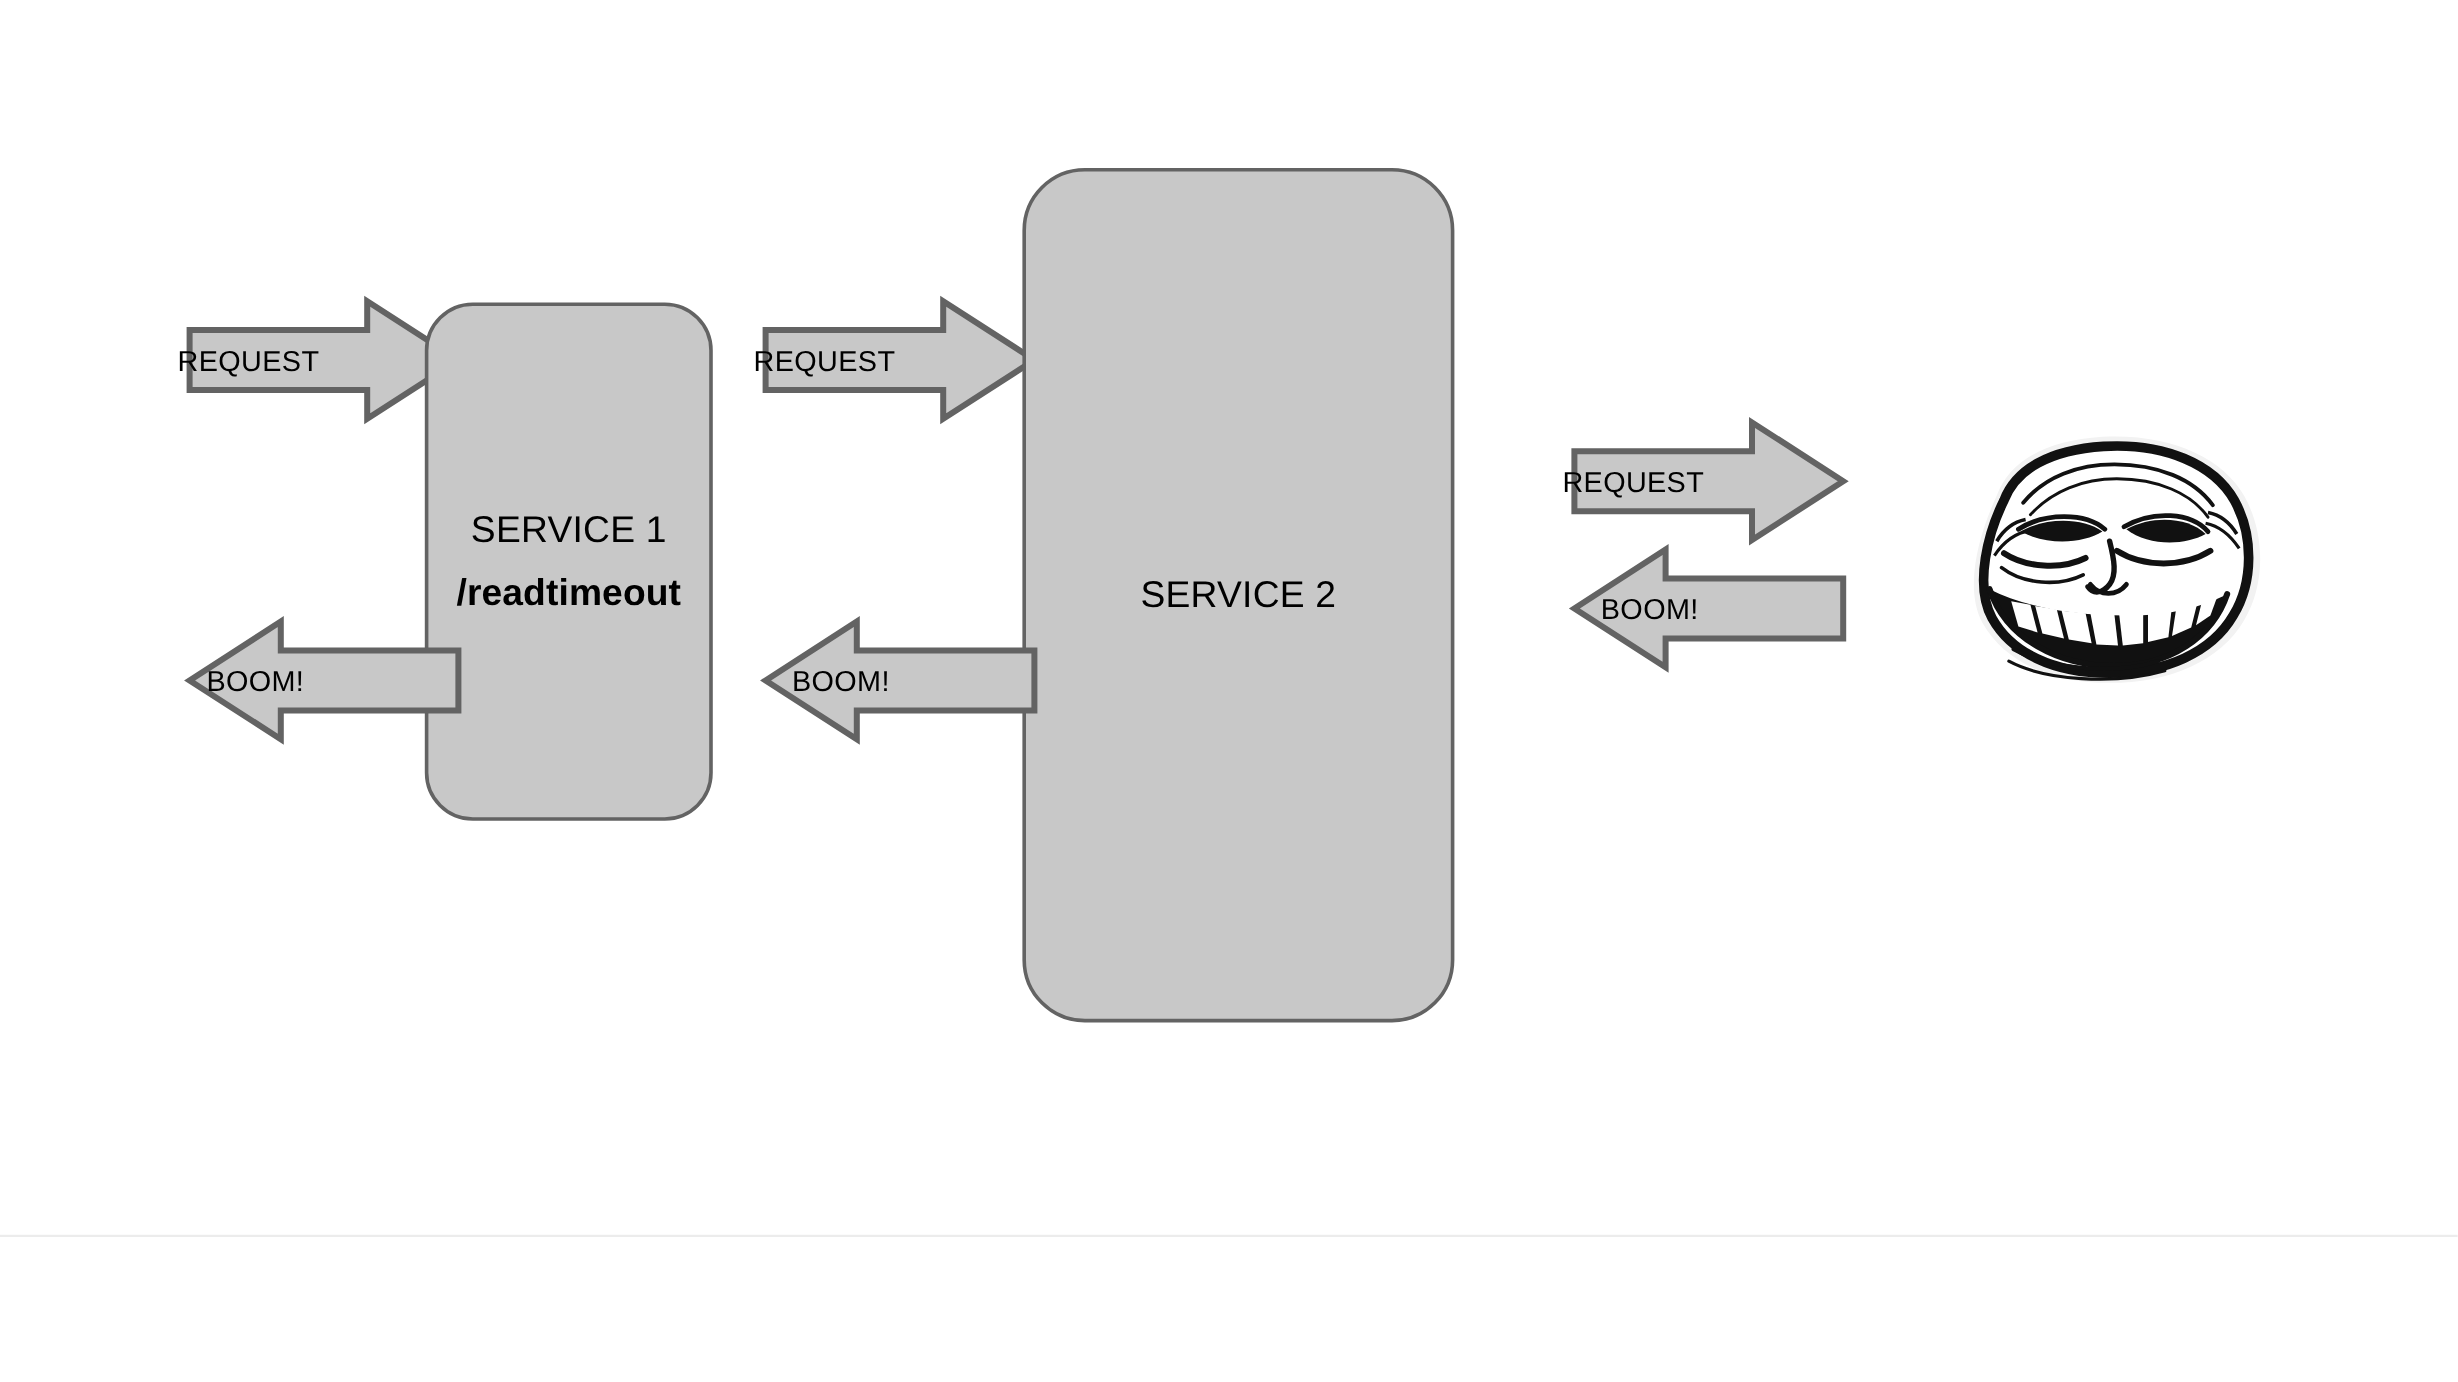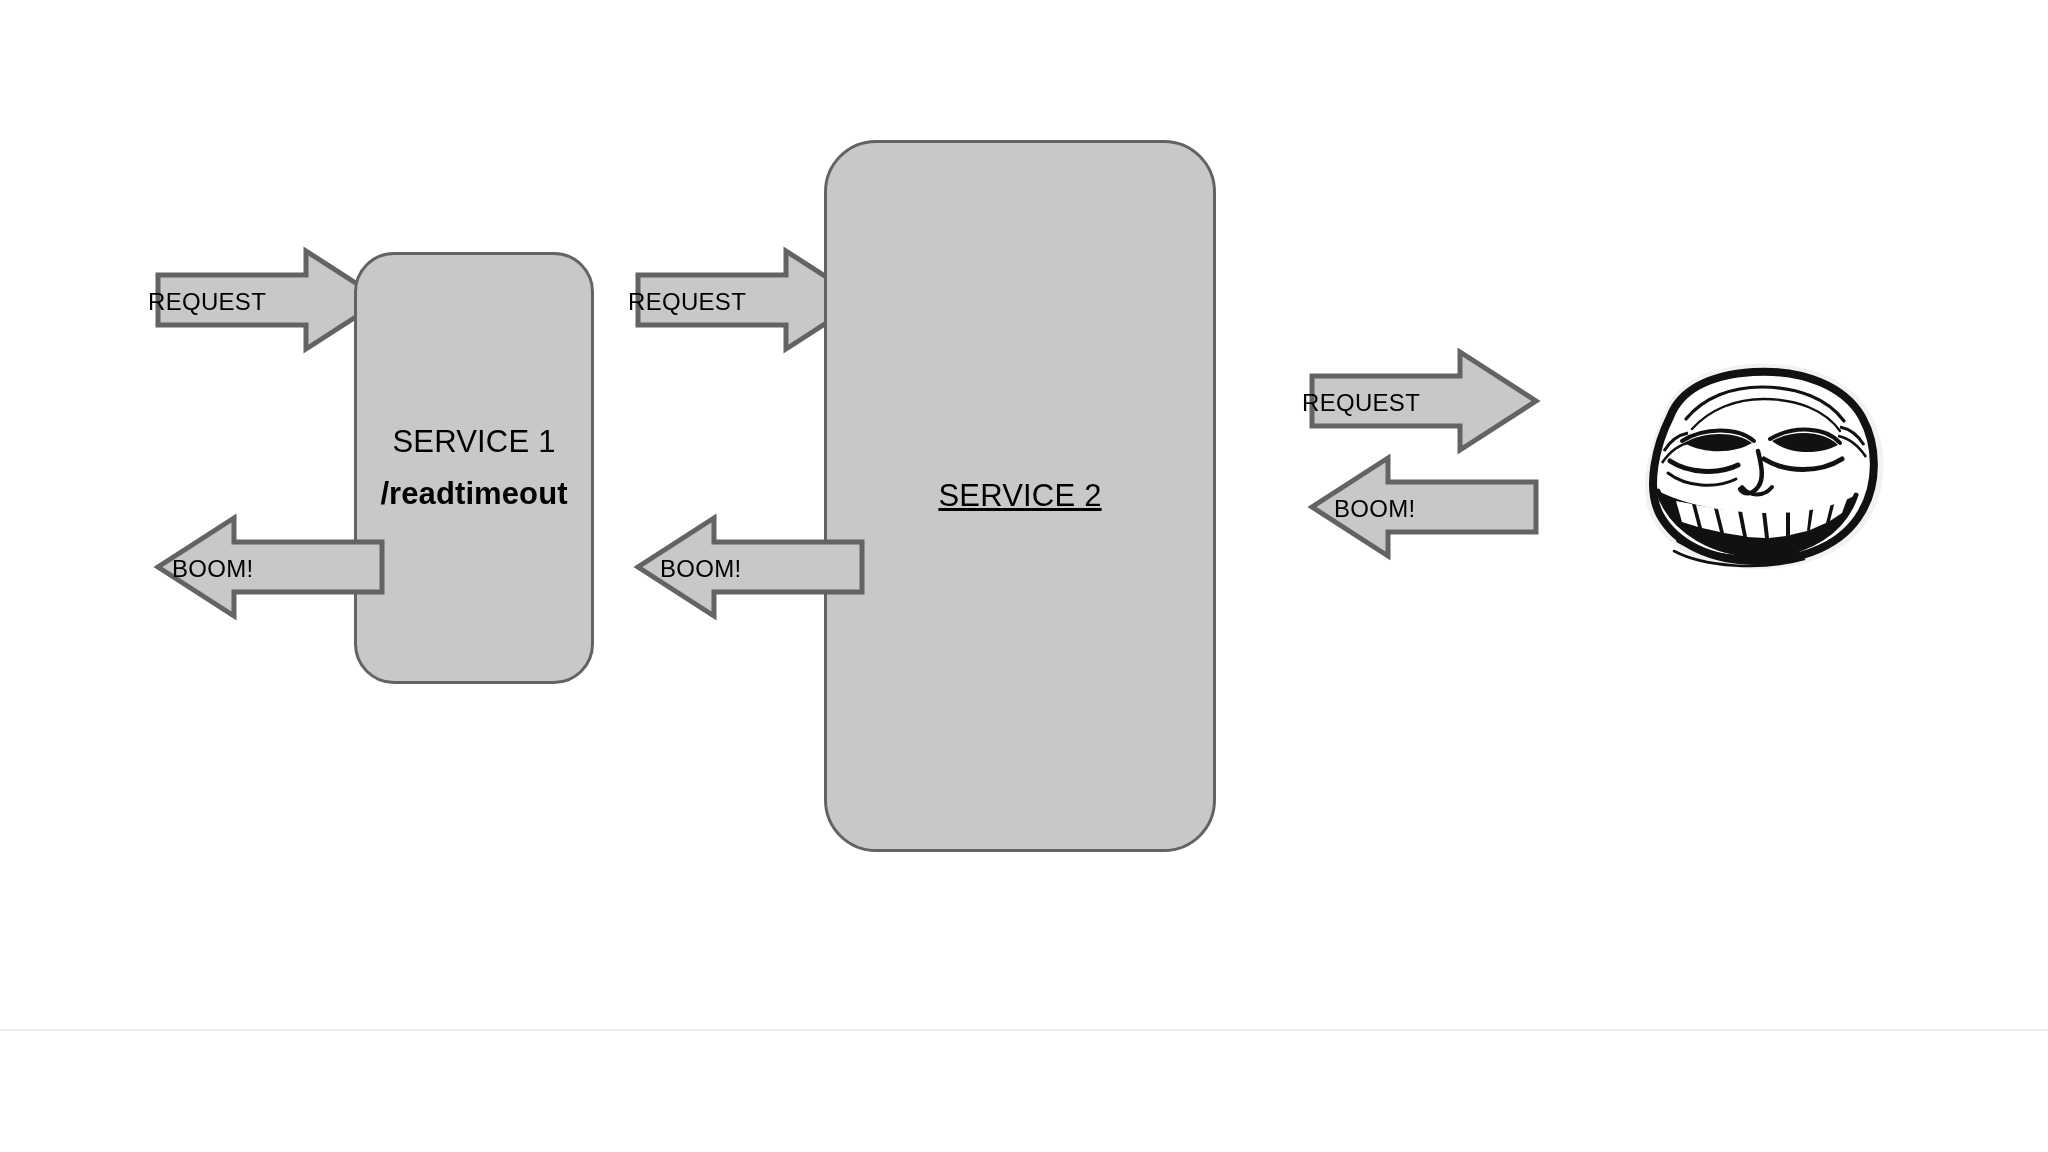--- a/index.html
+++ b/index.html
@@ -49,21 +49,21 @@
     font-size: 31px;
     color: #000000;
     line-height: 1.15;
     text-align: center;
     font-weight: 700;
     letter-spacing: 0.1px;
     margin-top: 16px;
   }
 
   #service1-box { left: 354px; top: 252px; width: 240px; height: 432px; border-radius: 40px; }
-  #service2-box { left: 824px; top: 140px; width: 392px; height: 712px; border-radius: 52px; text-decoration: underline; }
+  #service2-box { left: 852px; top: 140px; width: 360px; height: 712px; border-radius: 52px; }
 
   
   .arrow {
     position: absolute;
     padding-left: 34px;
   }
   .arrow svg { display: block; overflow: visible; }
   .arrow .arrow-label {
     position: absolute;
     font-size: 24px;

